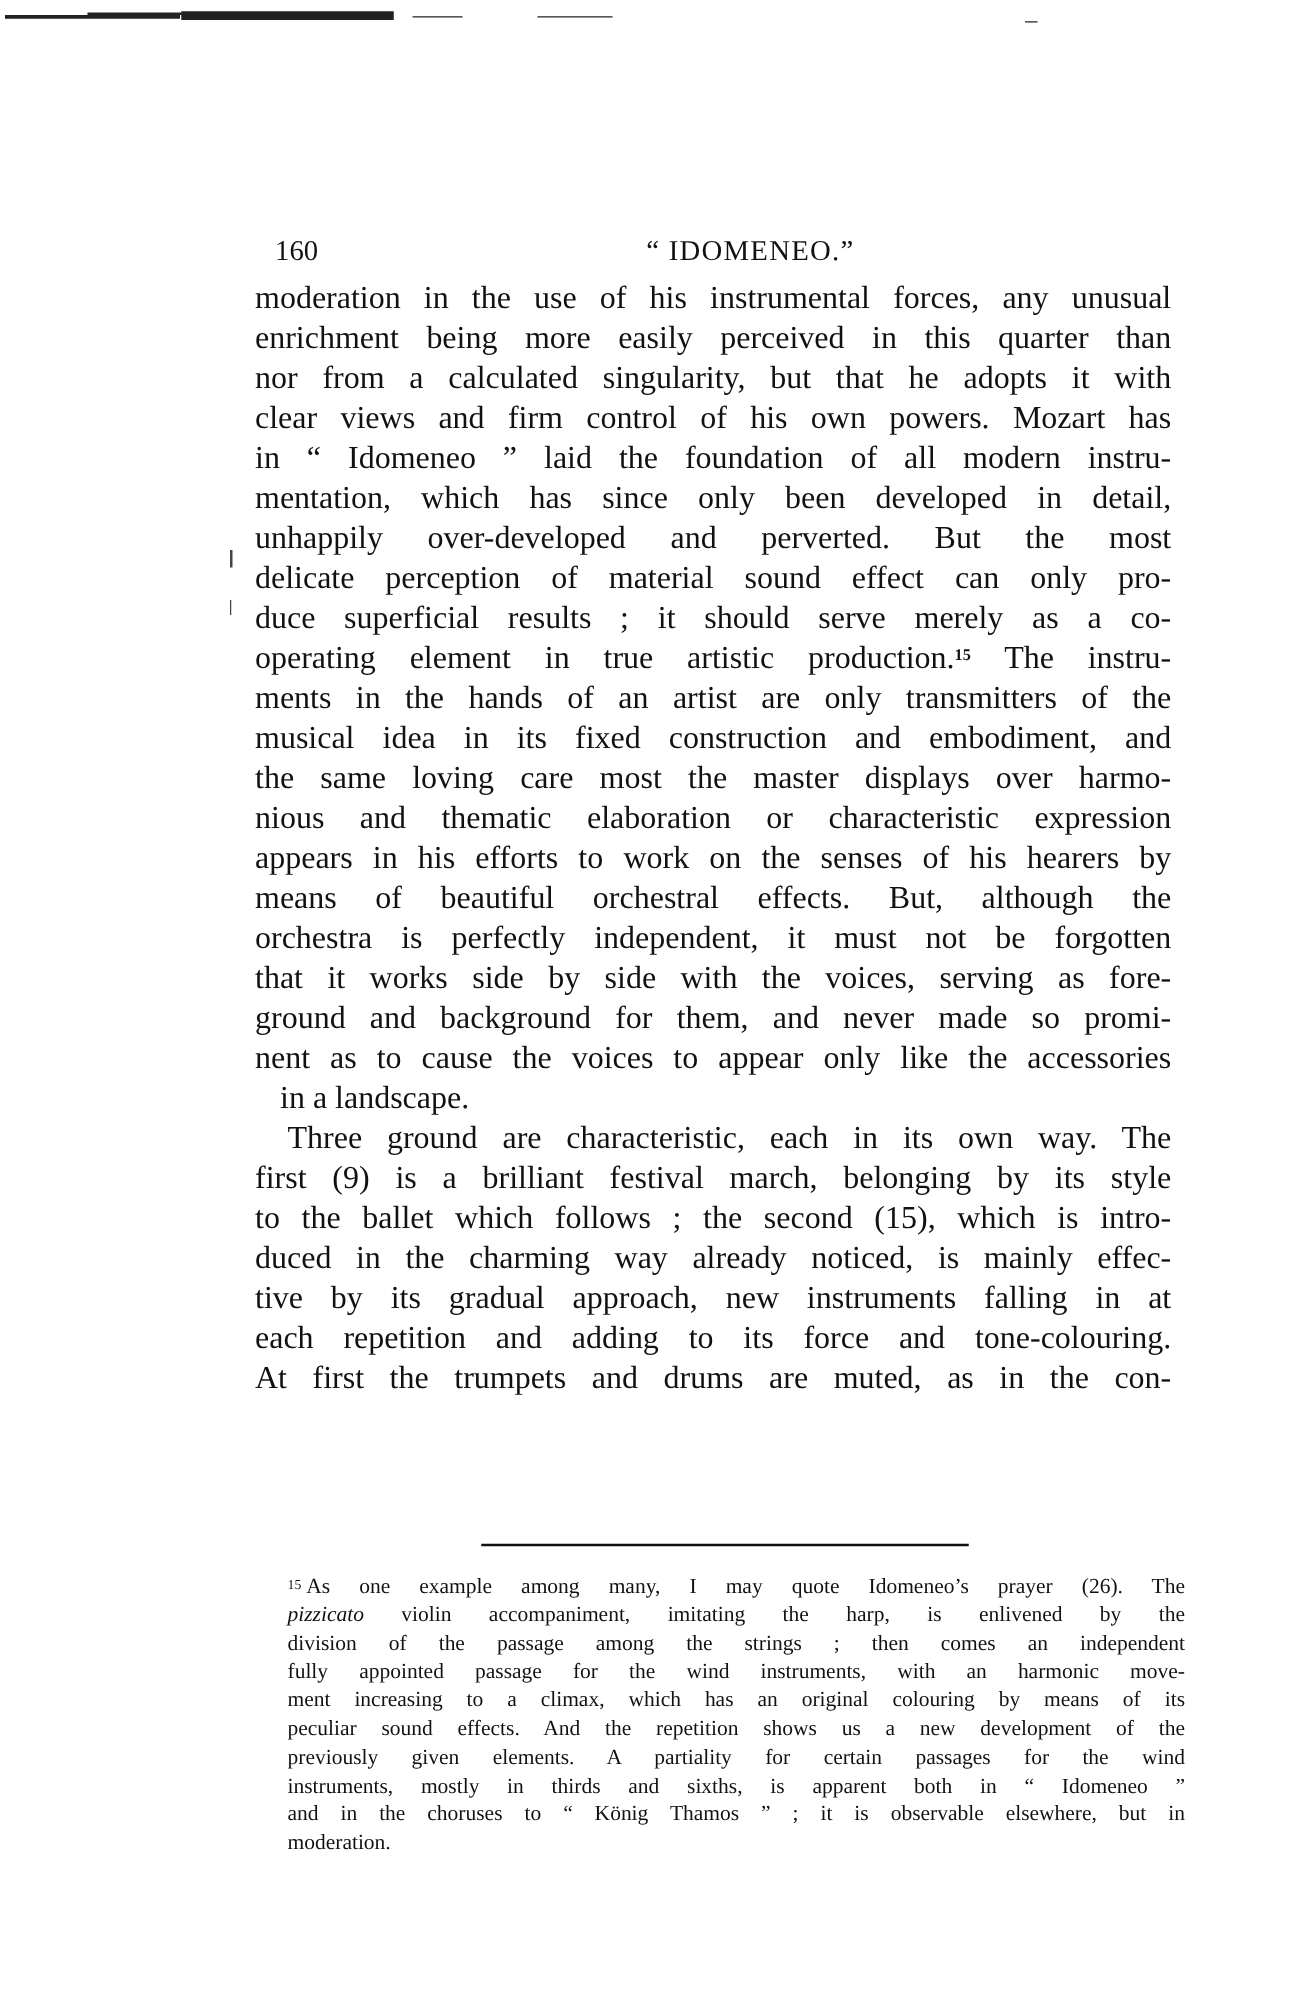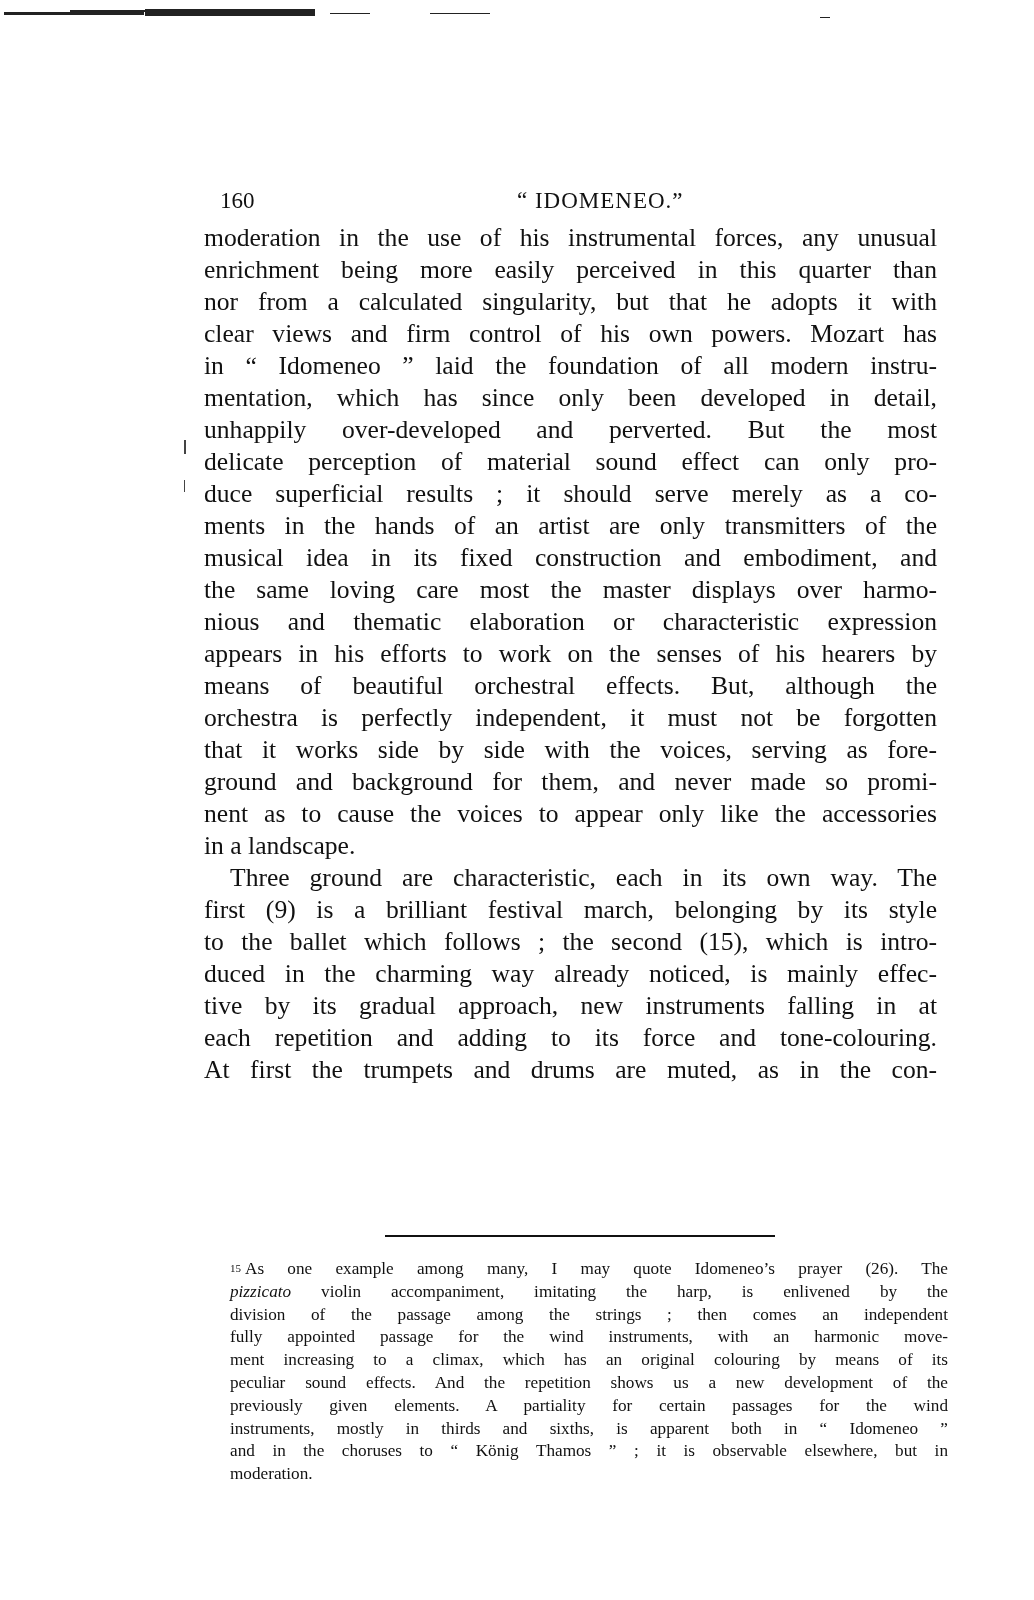--- a/index.html
+++ b/index.html
@@ -21,21 +21,21 @@
     position: absolute; left: 250px; top: 0; letter-spacing: 1px;
     font-variant: small-caps;
     margin-left: 47px;
   }
   .body-text {
     position: absolute; left: 204px; top: 222px; width: 733px;
     font-size: 25.6px; line-height: 32px; text-align: justify;
   }
   .body-text .line { display: block; height: 32px; white-space: nowrap;
     text-align: justify; text-align-last: justify; }
-  .body-text .line.last { text-align-last: left; }
+  .body-text .line.last { text-align-last: left; margin-left: 20px; }
   .body-text .line.indent { padding-left: 26px; }
   sup.fnref { font-size: 13px; vertical-align: top; position: relative; top: -2px; font-weight: bold; }
   .footnote-rule {
     position: absolute; left: 385px; top: 1235px; width: 390px; height: 2px; background: #111;
   }
   .footnotes {
     position: absolute; left: 230px; top: 1258px; width: 718px;
     font-size: 17.2px; line-height: 22.8px; font-weight: normal;
   }
   .footnotes .line { display: block; white-space: nowrap; text-align: justify; text-align-last: justify; height: 22.8px; }
@@ -67,20 +67,21 @@
 <div class="body-text">
   <span class="line">moderation in the use of his instrumental forces, any unusual</span>
   <span class="line">enrichment being more easily perceived in this quarter than</span>
   <span class="line">nor from a calculated singularity, but that he adopts it with</span>
   <span class="line">clear views and firm control of his own powers.  Mozart has</span>
   <span class="line">in “ Idomeneo ” laid the foundation of all modern instru-</span>
   <span class="line">mentation, which has since only been developed in detail,</span>
   <span class="line">unhappily over-developed and perverted.  But the most</span>
   <span class="line">delicate perception of material sound effect can only pro-</span>
   <span class="line">duce superficial results ; it should serve merely as a co-</span>
+  <span class="line"><span>operating element in true artistic production.</span><sup class="fnref">15</sup><span>  The instru-</span></span>
   <span class="line">ments in the hands of an artist are only transmitters of the</span>
   <span class="line">musical idea in its fixed construction and embodiment, and</span>
   <span class="line">the same loving care most the master displays over harmo-</span>
   <span class="line">nious and thematic elaboration or characteristic expression</span>
   <span class="line">appears in his efforts to work on the senses of his hearers by</span>
   <span class="line">means of beautiful orchestral effects.  But, although the</span>
   <span class="line">orchestra is perfectly independent, it must not be forgotten</span>
   <span class="line">that it works side by side with the voices, serving as fore-</span>
   <span class="line">ground and background for them, and never made so promi-</span>
   <span class="line">nent as to cause the voices to appear only like the accessories</span>

